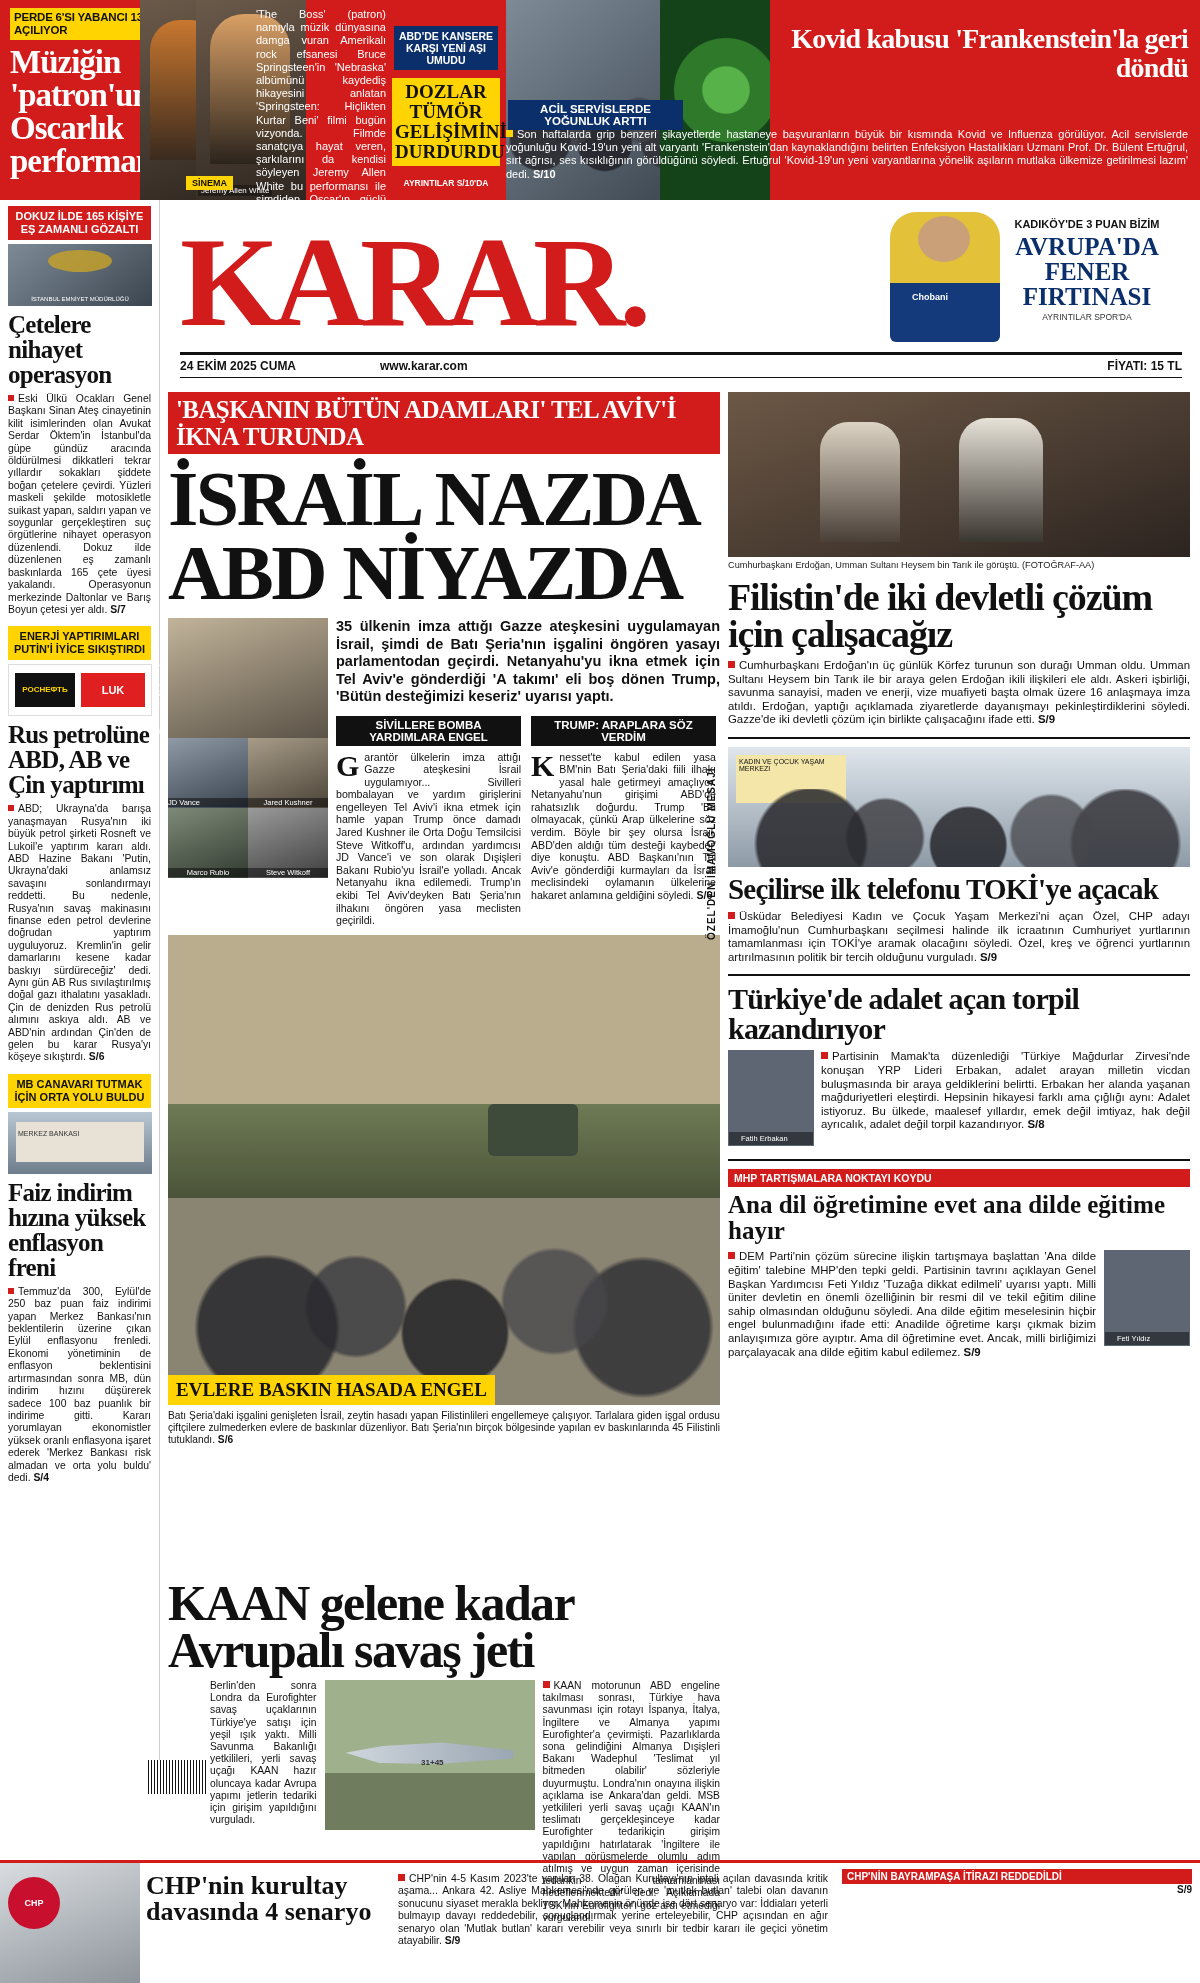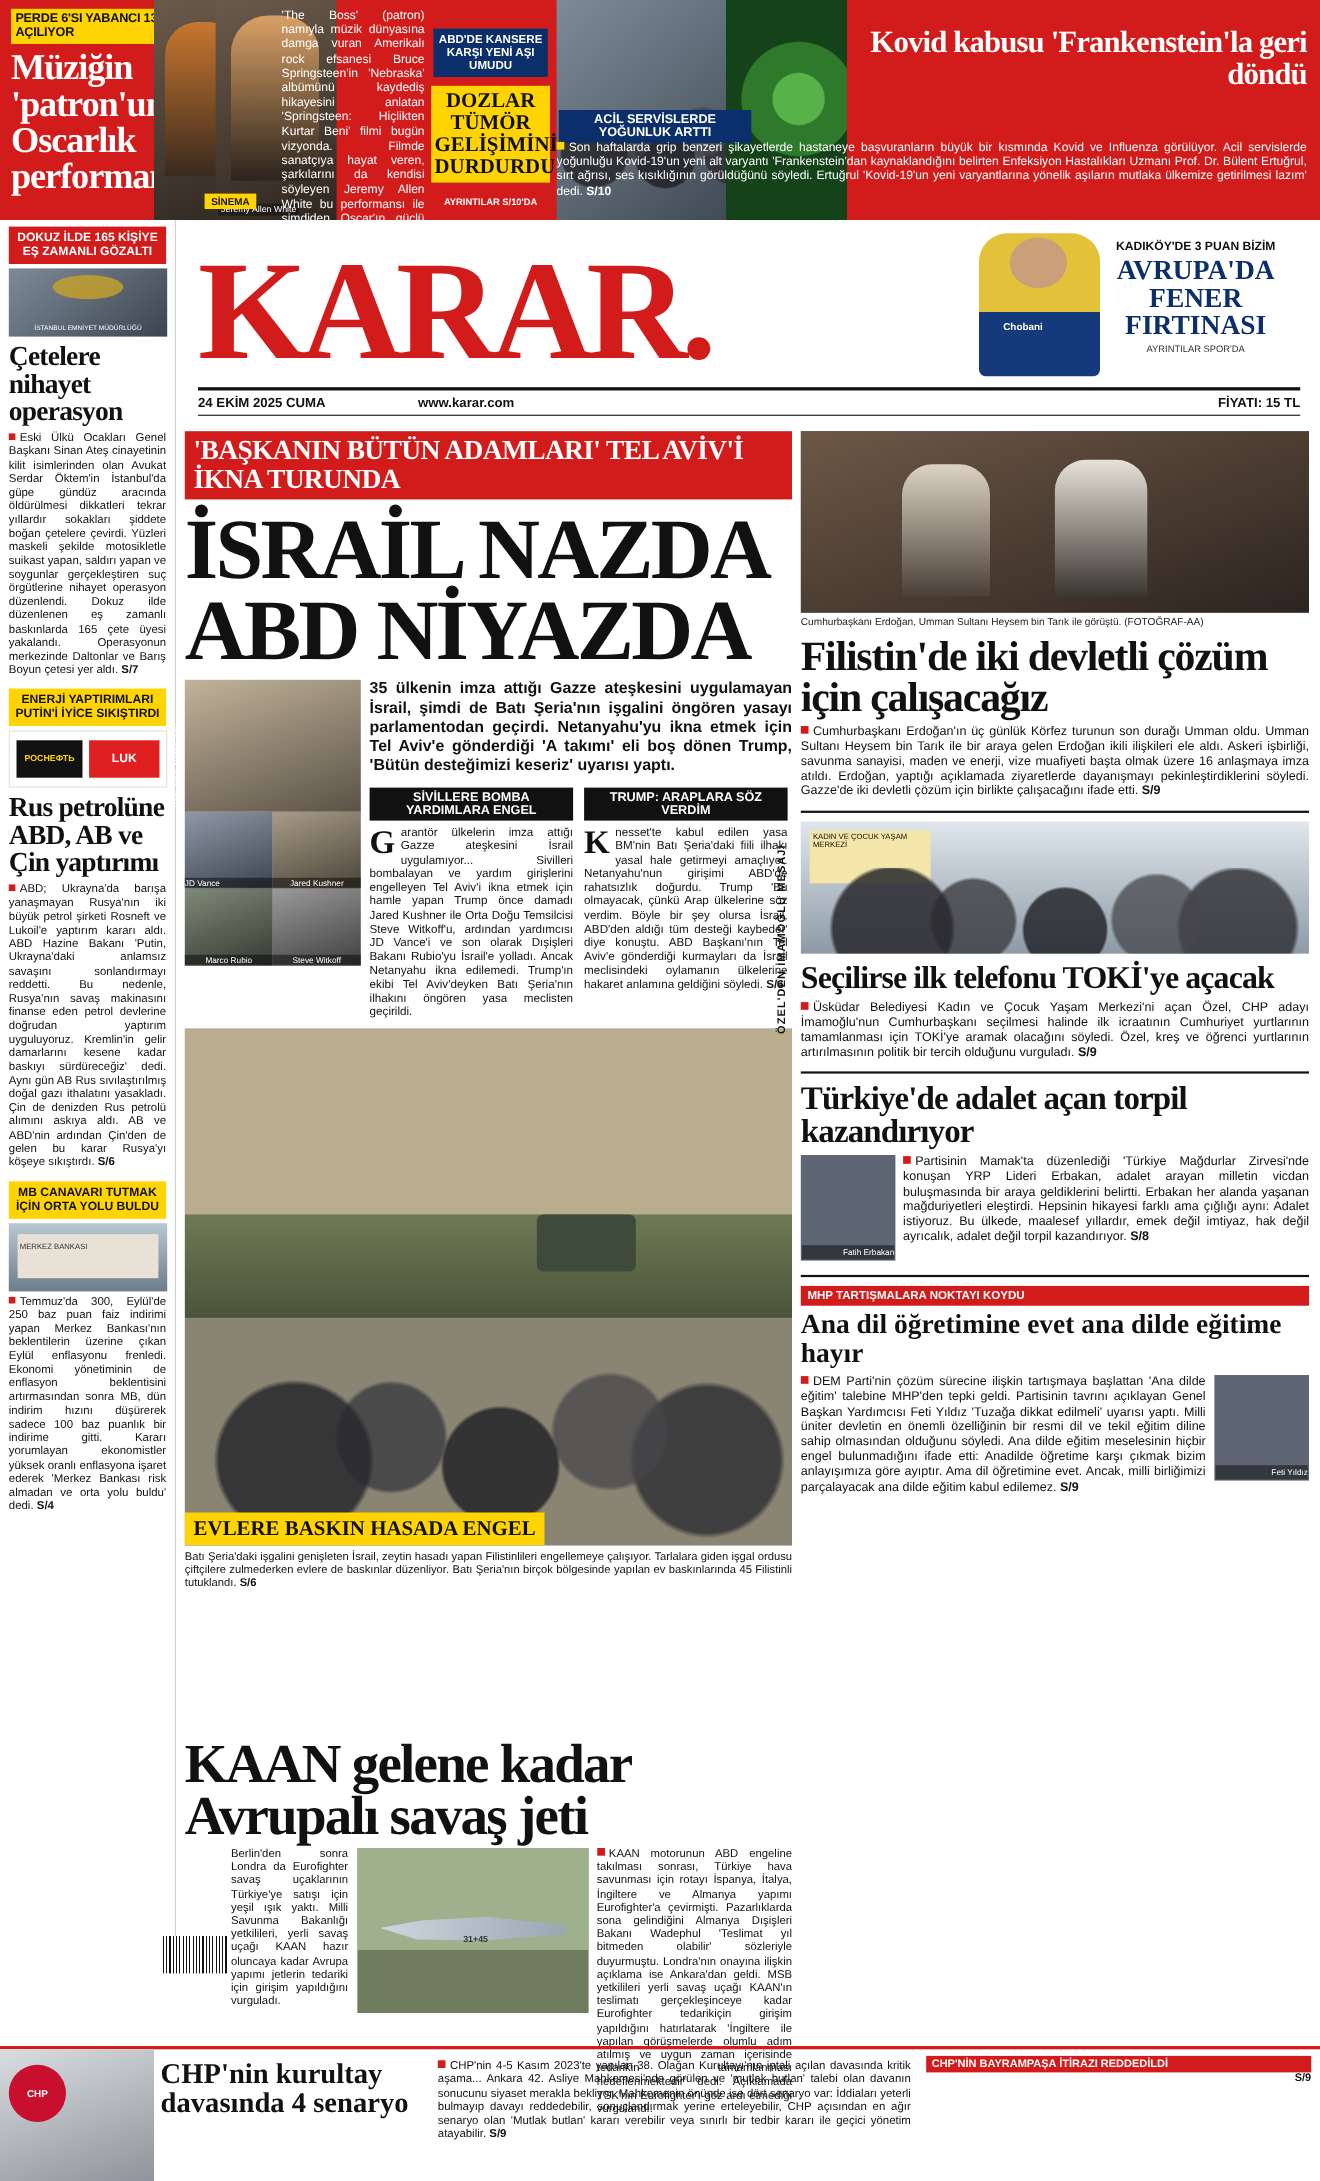--- a/index.html
+++ b/index.html
@@ -113,21 +113,21 @@
   .rc-title2 { font-family:"Liberation Serif", serif; font-weight:bold; font-size:29px; line-height:29px;
      margin:8px 0 6px 0; letter-spacing:-0.8px;}
   .rc-title3 { font-family:"Liberation Serif", serif; font-weight:bold; font-size:30px; line-height:30px;
      margin:6px 0 6px 0; letter-spacing:-0.8px;}
 
   .mhp-bar { background:#d21b1b; color:#fff; font-size:10.5px; font-weight:bold; padding:3px 6px; }
   .mhp-head { font-family:"Liberation Serif", serif; font-weight:bold; font-size:25px; line-height:26px;
      margin:5px 0 6px 0; }
   .portrait { float:left; width:86px; height:96px; background:#5d6672; margin:0 7px 3px 0; position:relative;}
   .portrait .nm { position:absolute; bottom:1px; left:1px; right:1px; font-size:7.5px; color:#fff;
-      background:rgba(0,0,0,.45); text-align:right;padding-left:12px;}
+      background:rgba(0,0,0,.45); text-align:left;padding-left:12px;}
 
   
   .bottom { position:absolute; left:0; top:1860px; width:1200px; height:123px; border-top:3px solid #d21b1b; }
   .b-left { position:absolute; left:0; top:0; width:140px; height:123px; background:#e9e9e9; overflow:hidden;}
   .b-mid { position:absolute; left:146px; top:10px; width:240px; }
   .b-mid h3 { font-family:"Liberation Serif", serif; font-weight:bold; font-size:26px; line-height:26px; margin:0;}
   .b-text { position:absolute; left:398px; top:10px; width:430px; font-size:10.4px; line-height:12.4px; text-align:justify;}
   .b-right { position:absolute; left:842px; top:6px; width:350px; }
   .b-right .tag { background:#d21b1b; color:#fff; font-size:10px; font-weight:bold; padding:2px 5px; }
   .b-right h3 { font-family:"Liberation Serif", serif; font-weight:bold; font-size:31px; line-height:31px; margin:5px 0 0 0;
@@ -221,20 +221,21 @@
     <div class="lc-body">
       <span class="sq"></span><span>ABD; Ukrayna'da barışa yanaşmayan Rusya'nın iki büyük petrol şirketi Rosneft ve Lukoil'e yaptırım kararı aldı. ABD Hazine Bakanı 'Putin, Ukrayna'daki anlamsız savaşını sonlandırmayı reddetti. Bu nedenle, Rusya'nın savaş makinasını finanse eden petrol devlerine doğrudan yaptırım uyguluyoruz. Kremlin'in gelir damarlarını kesene kadar baskıyı sürdüreceğiz' dedi. Aynı gün AB Rus sıvılaştırılmış doğal gazı ithalatını yasakladı. Çin de denizden Rus petrolü alımını askıya aldı. AB ve ABD'nin ardından Çin'den de gelen bu karar Rusya'yı köşeye sıkıştırdı.</span>
       <b class="pg-ref">S/6</b>
     </div>
 
     <div class="lc-banner y" style="margin-top:10px;">MB CANAVARI TUTMAK İÇİN ORTA YOLU BULDU</div>
     <div class="lc-photo ph-d">
       <div style="position:absolute;left:8px;top:10px;right:8px;height:40px;background:#e8e2d6;"></div>
       <div style="position:absolute;left:10px;top:18px;font-size:7px;color:#333;">MERKEZ BANKASI</div>
     </div>
+    <div class="lc-title">Faiz indirim hızına yüksek enflasyon freni</div>
     <div class="lc-body">
       <span class="sq"></span><span>Temmuz'da 300, Eylül'de 250 baz puan faiz indirimi yapan Merkez Bankası'nın beklentilerin üzerine çıkan Eylül enflasyonu frenledi. Ekonomi yönetiminin de enflasyon beklentisini artırmasından sonra MB, dün indirim hızını düşürerek sadece 100 baz puanlık bir indirime gitti. Kararı yorumlayan ekonomistler yüksek oranlı enflasyona işaret ederek 'Merkez Bankası risk almadan ve orta yolu buldu' dedi.</span>
       <b class="pg-ref">S/4</b>
     </div>
   </div>
 
   <div class="barcode"></div>
 
   <div class="masthead">
     <div class="logo"><span>KARAR</span><span class="dot">.</span></div>

